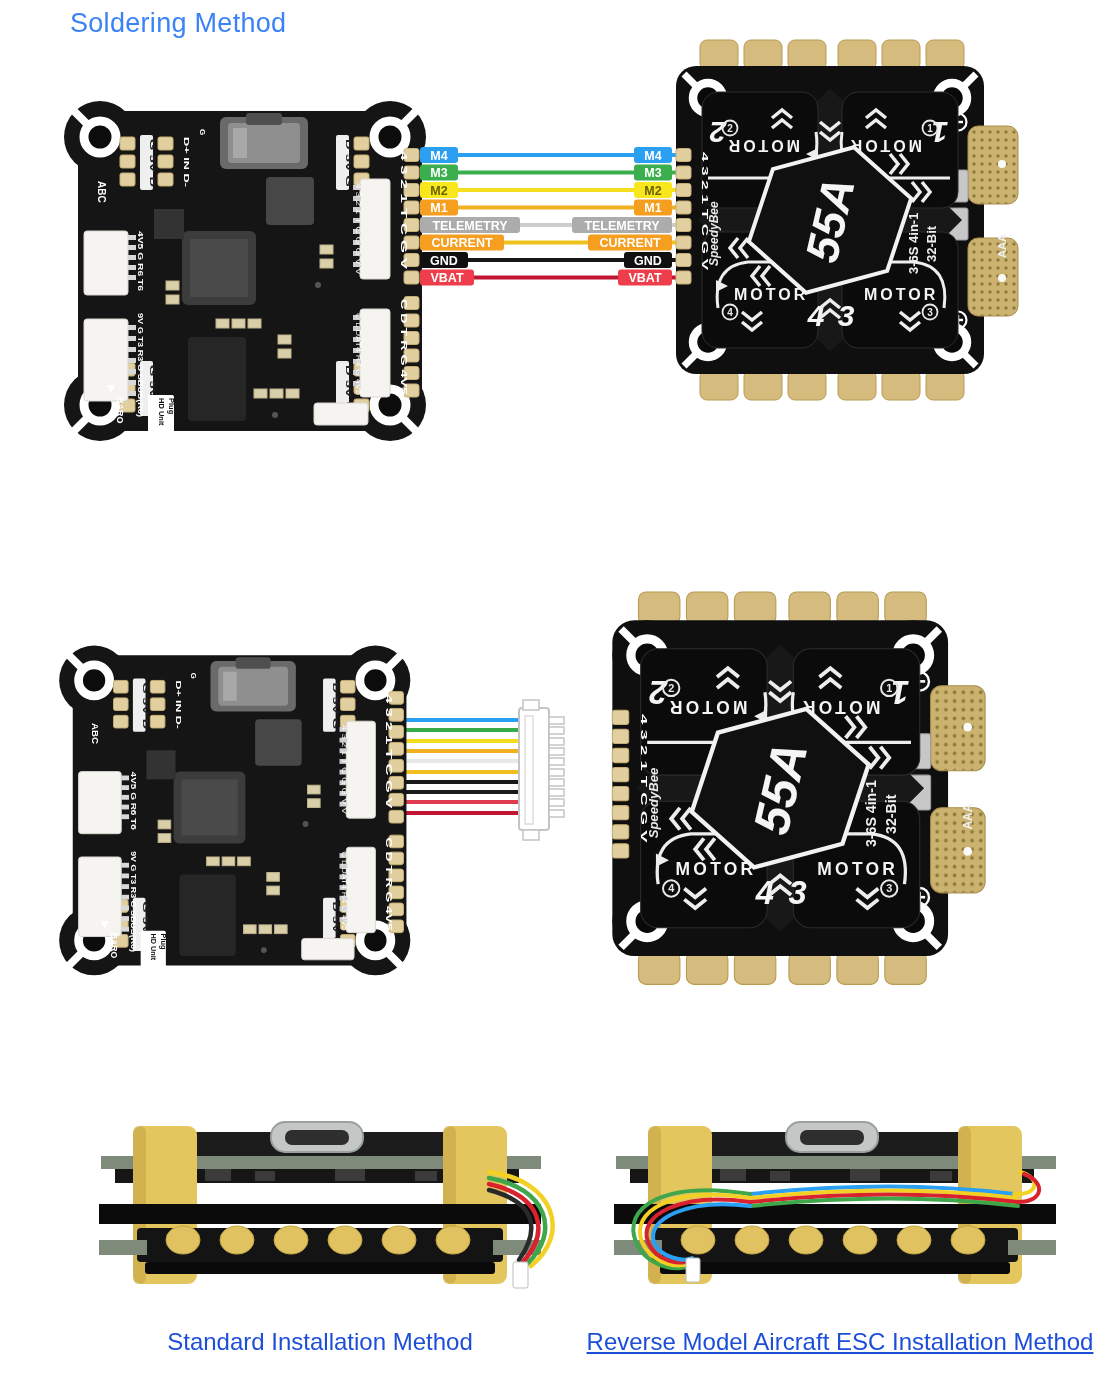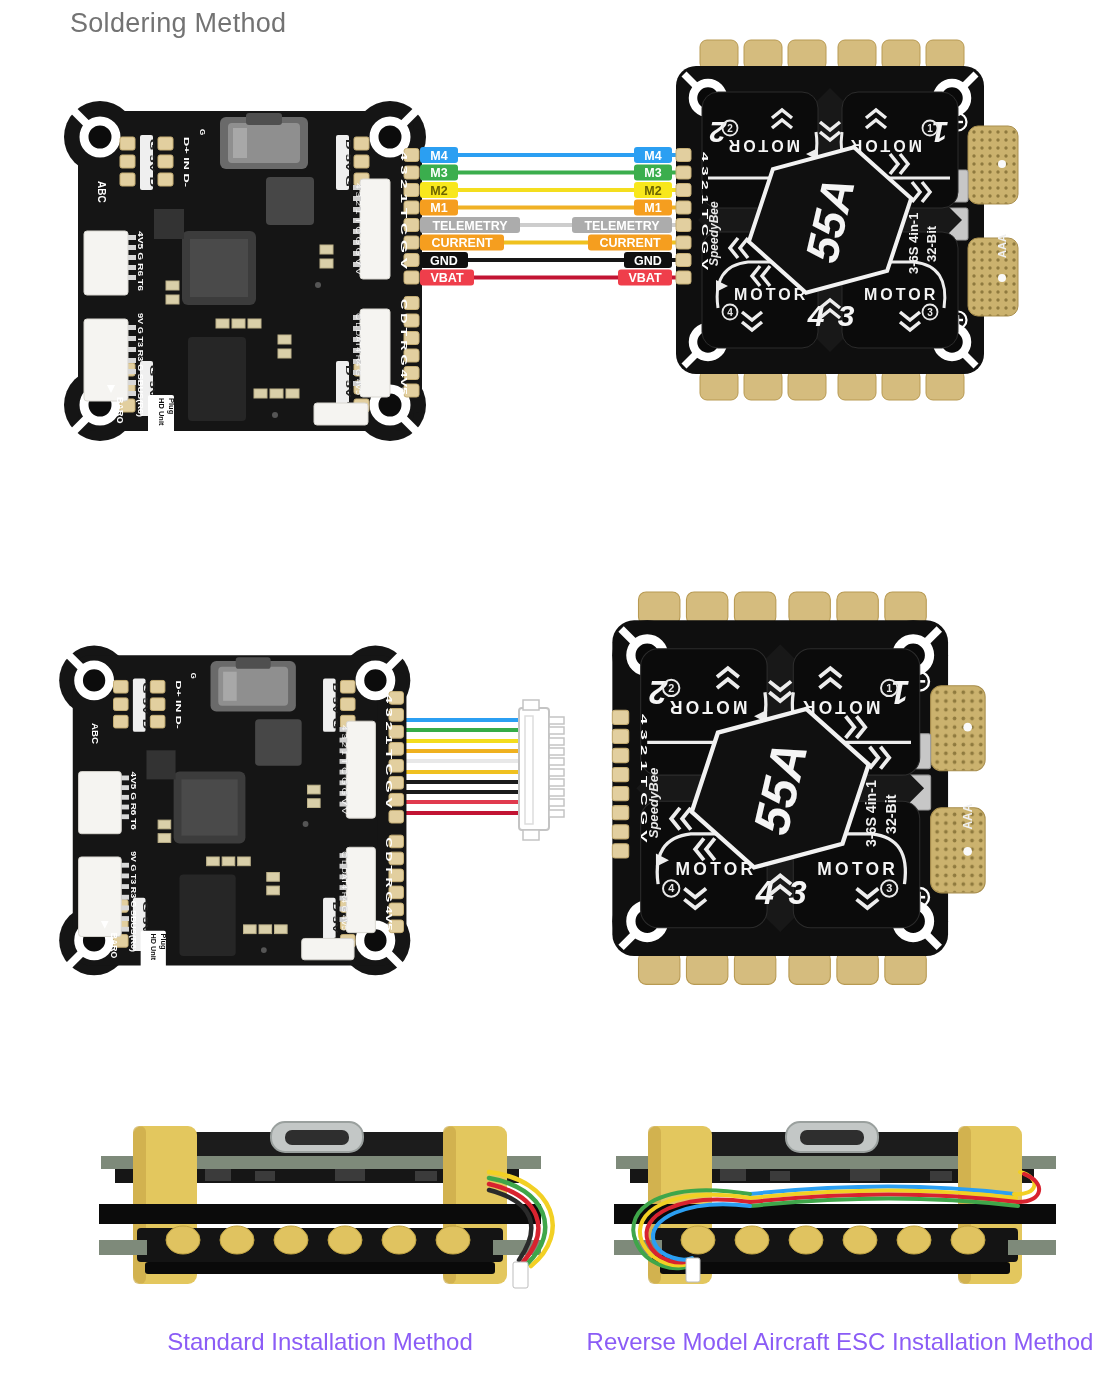--- a/index.html
+++ b/index.html
@@ -1,20 +1,20 @@
 <!DOCTYPE html>
 <html><head>
 <meta charset="utf-8">
 <style>
   html,body{margin:0;padding:0;background:#ffffff;}
   .stage{position:relative;width:1116px;height:1378px;background:#ffffff;overflow:hidden;
          font-family:"Liberation Sans",sans-serif;}
   .stage svg{position:absolute;left:0;top:0;}
-  .sec-title{position:absolute;font-size:27px;color:#737373;letter-spacing:.3px;}
-  .caption{position:absolute;font-size:24px;color:#8b5cf6;text-align:center;}
+  .sec-title{position:absolute;font-size:27px;color:#3b82f6;letter-spacing:.3px;}
+  .caption{position:absolute;font-size:24px;color:#1d4ed8;text-align:center;}
   svg text{font-family:"Liberation Sans",sans-serif;}
 </style>
 </head>
 <body>
 
 <div class="stage">
 
   <div class="sec-title" style="left:70px;top:8px;">Soldering Method</div>
 
   <svg width="1116" height="1378" viewBox="0 0 1116 1378">
@@ -511,14 +511,14 @@
           <path d="M150,82 C70,70 30,96 42,126 C52,148 80,154 92,146" stroke="#F2D024"></path>
           <path d="M150,86 C78,76 38,100 48,126 C56,146 82,150 92,144" stroke="#D8232F"></path>
           <path d="M150,90 C86,82 46,104 54,126 C60,142 84,146 92,142" stroke="#2B9FF2"></path>
         </g>
         <rect x="86" y="142" width="14" height="24" rx="2" fill="#ffffff" stroke="#bdbdbd"></rect>
       </g>
     </g>
   </svg>
 
   <div class="caption" style="left:85px;top:1328px;width:470px;">Standard Installation Method</div>
-  <div class="caption" style="left:572px;top:1328px;width:536px;">Reverse Model Aircraft ESC Installation Method</div>
+  <div class="caption" style="left:572px;top:1328px;width:536px;text-decoration:underline;">Reverse Model Aircraft ESC Installation Method</div>
 </div>
 
 </body></html>

